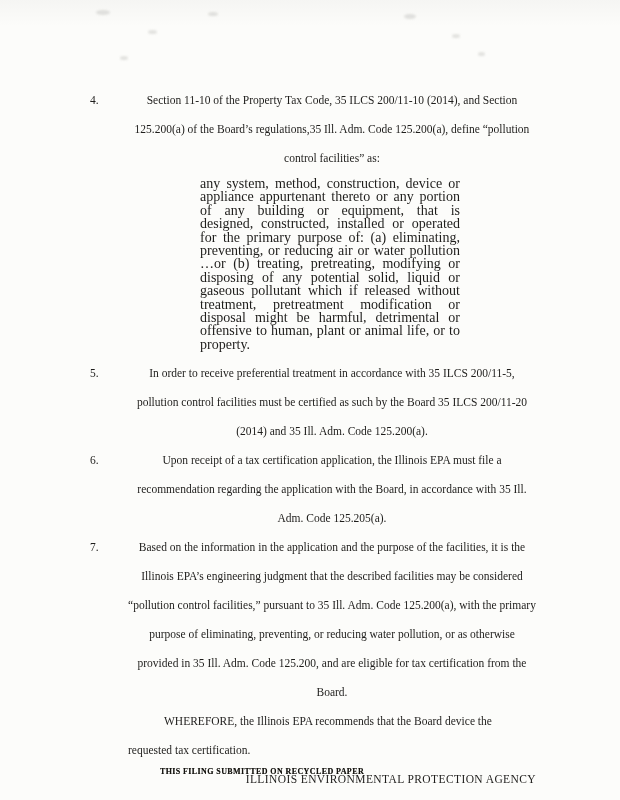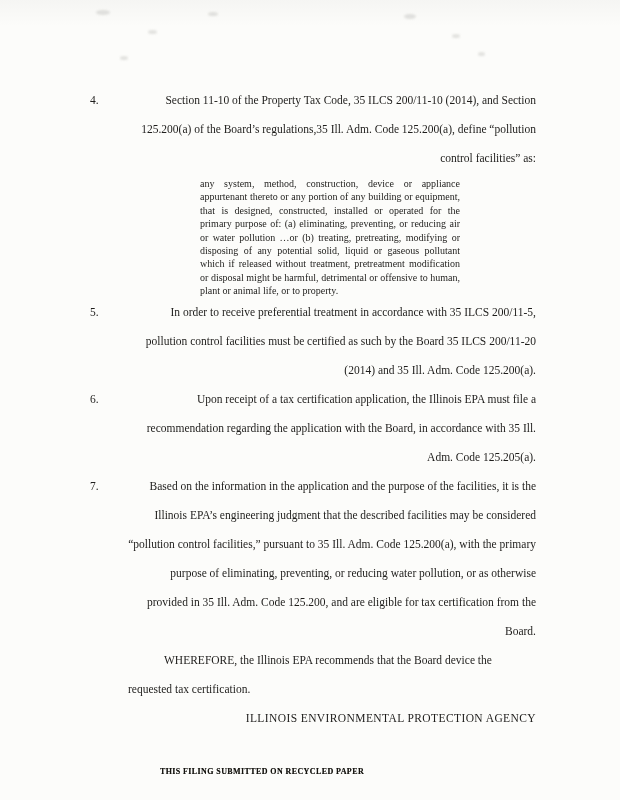--- a/index.html
+++ b/index.html
@@ -32,26 +32,26 @@
     font-size: 11.5px;
     line-height: 29px;
   }
   .item .num {
     position: absolute;
     left: 0;
     top: 0;
     width: 38px;
   }
   .item .body {
-    text-align: right;
+    text-align: center;
   }
   .quote {
-    margin: 4px 0 0 72px;
+    margin: 4px 0 8px 72px;
     width: 260px;
-    font-size: 10px;
+    font-size: 14px;
     line-height: 13.4px;
     text-align: justify;
   }
   .closing {
     padding-left: 38px;
     font-size: 11.5px;
     line-height: 29px;
     text-indent: 36px;
   }
   .agency-line {

